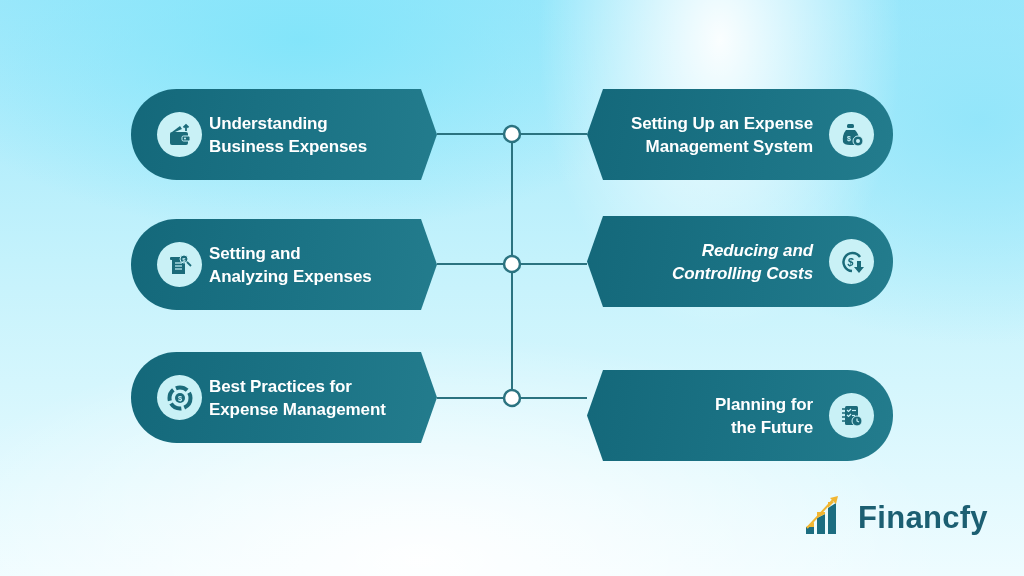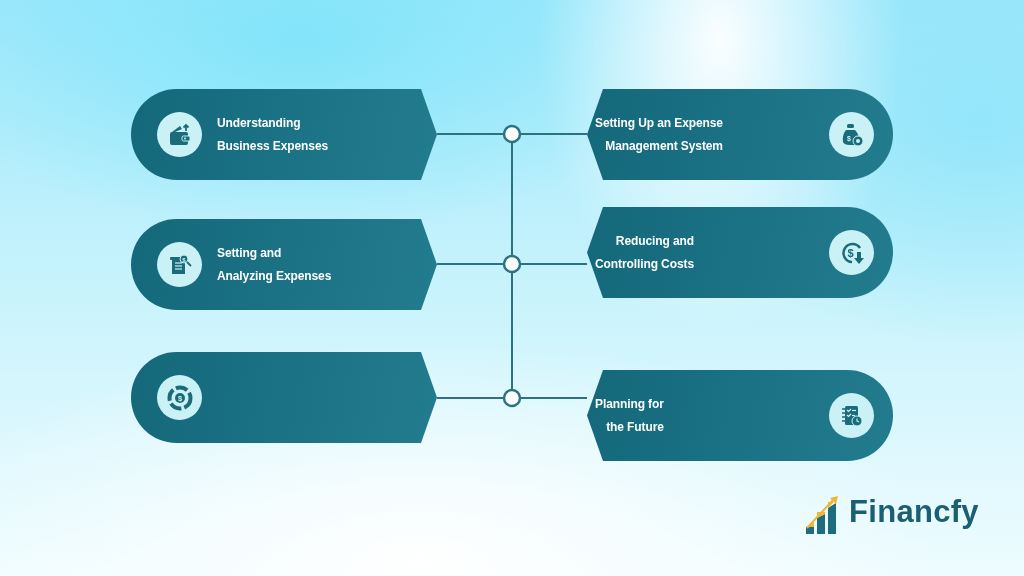--- a/index.html
+++ b/index.html
@@ -26,36 +26,35 @@
     filter: drop-shadow(0 2px 3px rgba(20,90,110,0.15));
   }
   .card.left {
     left: 131px;
     clip-path: path('M45.5 0 L290 0 L306 45.5 L290 91 L45.5 91 A45.5 45.5 0 0 1 45.5 0 Z');
     padding-left: 78px;
   }
   .card.right {
     left: 587px;
     clip-path: path('M16 0 L260.5 0 A45.5 45.5 0 0 1 260.5 91 L16 91 L0 45.5 Z');
-    padding-right: 80px; text-align: right;
+    justify-content: flex-end; padding-right: 80px; text-align: right;
   }
   .card .label {
-    font-size: 12px; font-weight: bold; line-height: 23px; letter-spacing: -0.1px;
+    font-size: 17px; font-weight: bold; line-height: 23px; letter-spacing: -0.1px;
     white-space: pre-line;
-    margin-left: 8px;
   }
   .icon-circle {
     position: absolute; top: 23px; width: 45px; height: 45px; border-radius: 50%;
     background: #c9f1f6; display: flex; align-items: center; justify-content: center;
   }
   .card.left .icon-circle { left: 26px; }
   .card.right .icon-circle { right: 19px; }
   .icon-circle svg { width: 28px; height: 28px; }
   .logo {
-    position: absolute; left: 803px; top: 494px; display: flex; align-items: flex-start;
+    position: absolute; left: 803px; top: 494px; display: flex; align-items: flex-end; gap: 9px;
   }
   .logo-text {
     font-size: 31px; font-weight: bold; color: #1c5f72; margin-left: 6px; letter-spacing: 0.3px;
   }
 </style>
 </head>
 <body>
 
 <div class="bg"></div>
 
@@ -107,37 +106,39 @@
 </div>
 
 <div class="card left" style="top:352px;">
   <div class="icon-circle">
     <svg viewBox="0 0 28 28">
       <circle cx="14" cy="14" r="10.5" fill="none" stroke="#1b6b7a" stroke-width="4" stroke-dasharray="12 3"></circle>
       <circle cx="14" cy="14" r="5" fill="#1b6b7a"></circle>
       <text x="14" y="17" font-size="7.5" fill="#c9f1f6" text-anchor="middle" font-family="Liberation Sans, sans-serif" font-weight="bold">$</text>
     </svg>
   </div>
+  <span class="label">Best Practices for
+Expense Management</span>
 </div>
 
 <div class="card right" style="top:89px;">
   <span class="label">Setting Up an Expense
 Management System</span>
   <div class="icon-circle">
     <svg viewBox="0 0 28 28">
       <rect x="9" y="3" width="7" height="4" rx="1.5" fill="#1b6b7a"></rect>
       <path d="M8 9 Q4 14 5 21 Q6 24 12 24 L17 24 Q21 24 21 19 Q21 13 17 9 Z" fill="#1b6b7a"></path>
       <text x="11" y="20" font-size="7" fill="#c9f1f6" text-anchor="middle" font-family="Liberation Sans, sans-serif" font-weight="bold">$</text>
       <circle cx="20" cy="20" r="5" fill="#1b6b7a" stroke="#c9f1f6" stroke-width="1"></circle>
       <circle cx="20" cy="20" r="2" fill="#c9f1f6"></circle>
     </svg>
   </div>
 </div>
 
-<div class="card right" style="top:207px;">
+<div class="card right" style="top:216px;font-style:italic;">
   <span class="label">Reducing and
 Controlling Costs</span>
   <div class="icon-circle">
     <svg viewBox="0 0 28 28">
       <path d="M22 9 A9 9 0 1 0 14 23" fill="none" stroke="#1b6b7a" stroke-width="2.5"></path>
       <text x="12.5" y="18" font-size="11" fill="#1b6b7a" text-anchor="middle" font-family="Liberation Sans, sans-serif" font-weight="bold">$</text>
       <path d="M19 13 L23 13 L23 19 L26 19 L21 25 L16 19 L19 19 Z" fill="#1b6b7a"></path>
     </svg>
   </div>
 </div>

